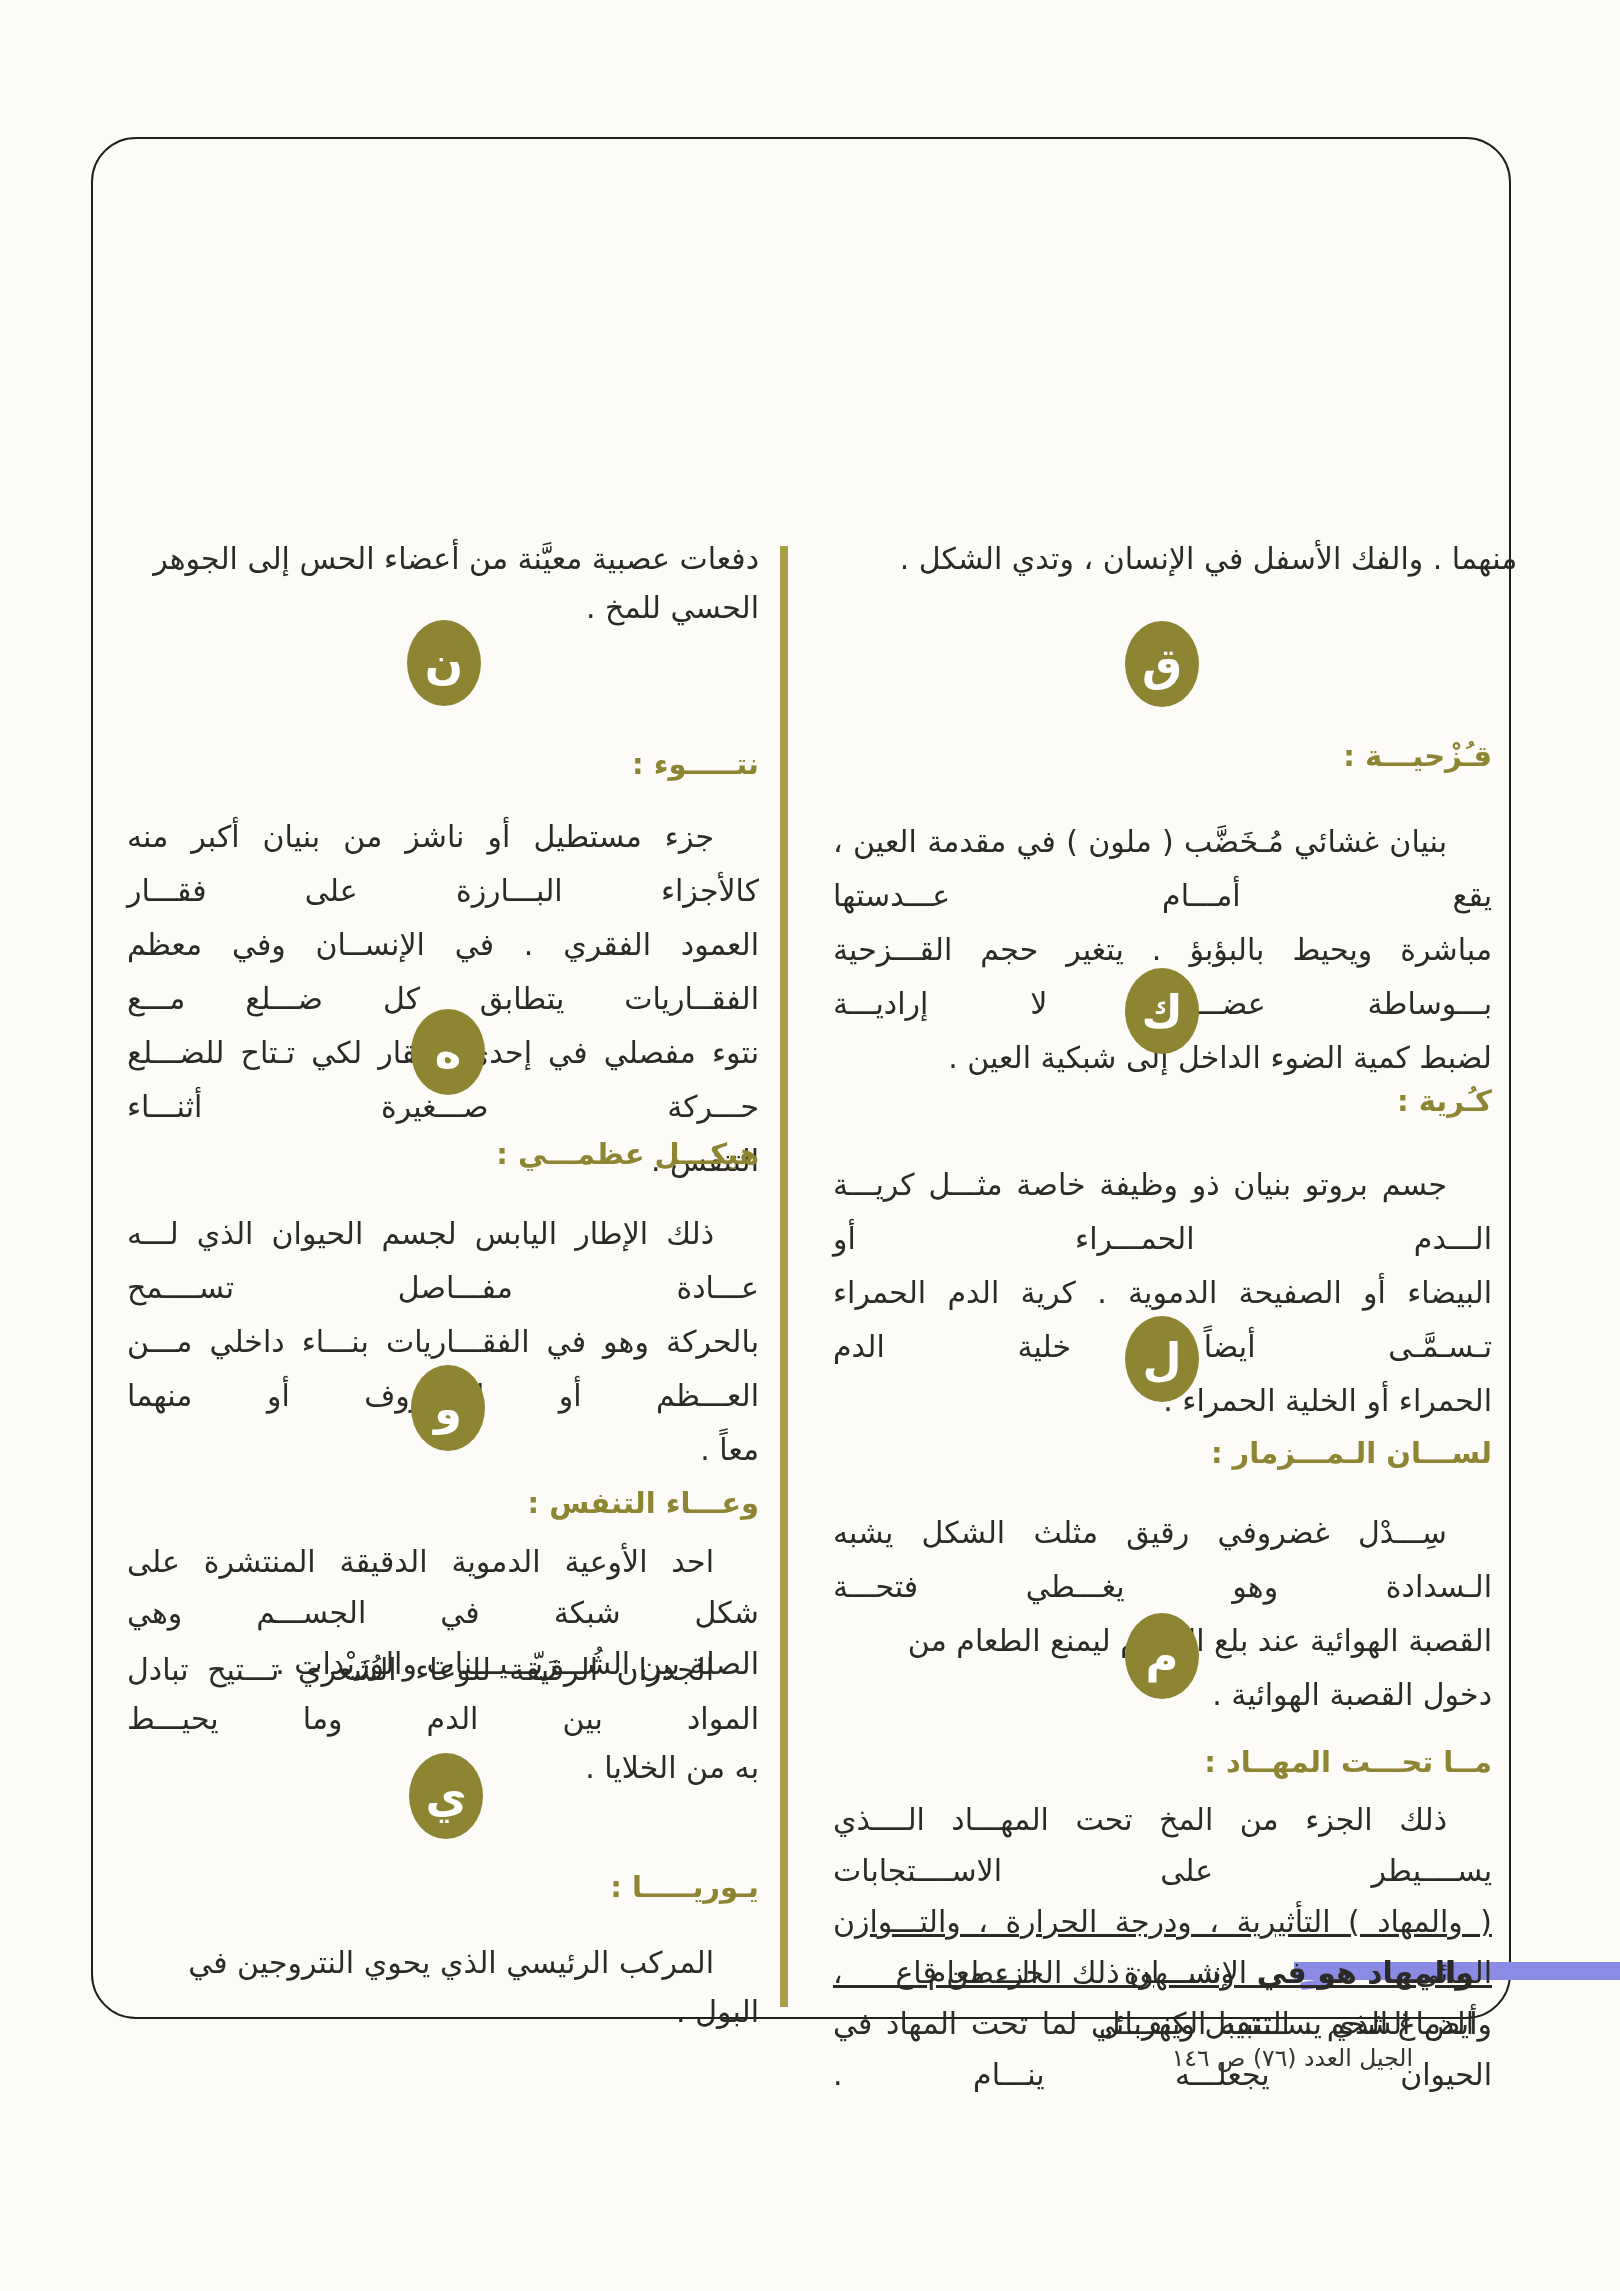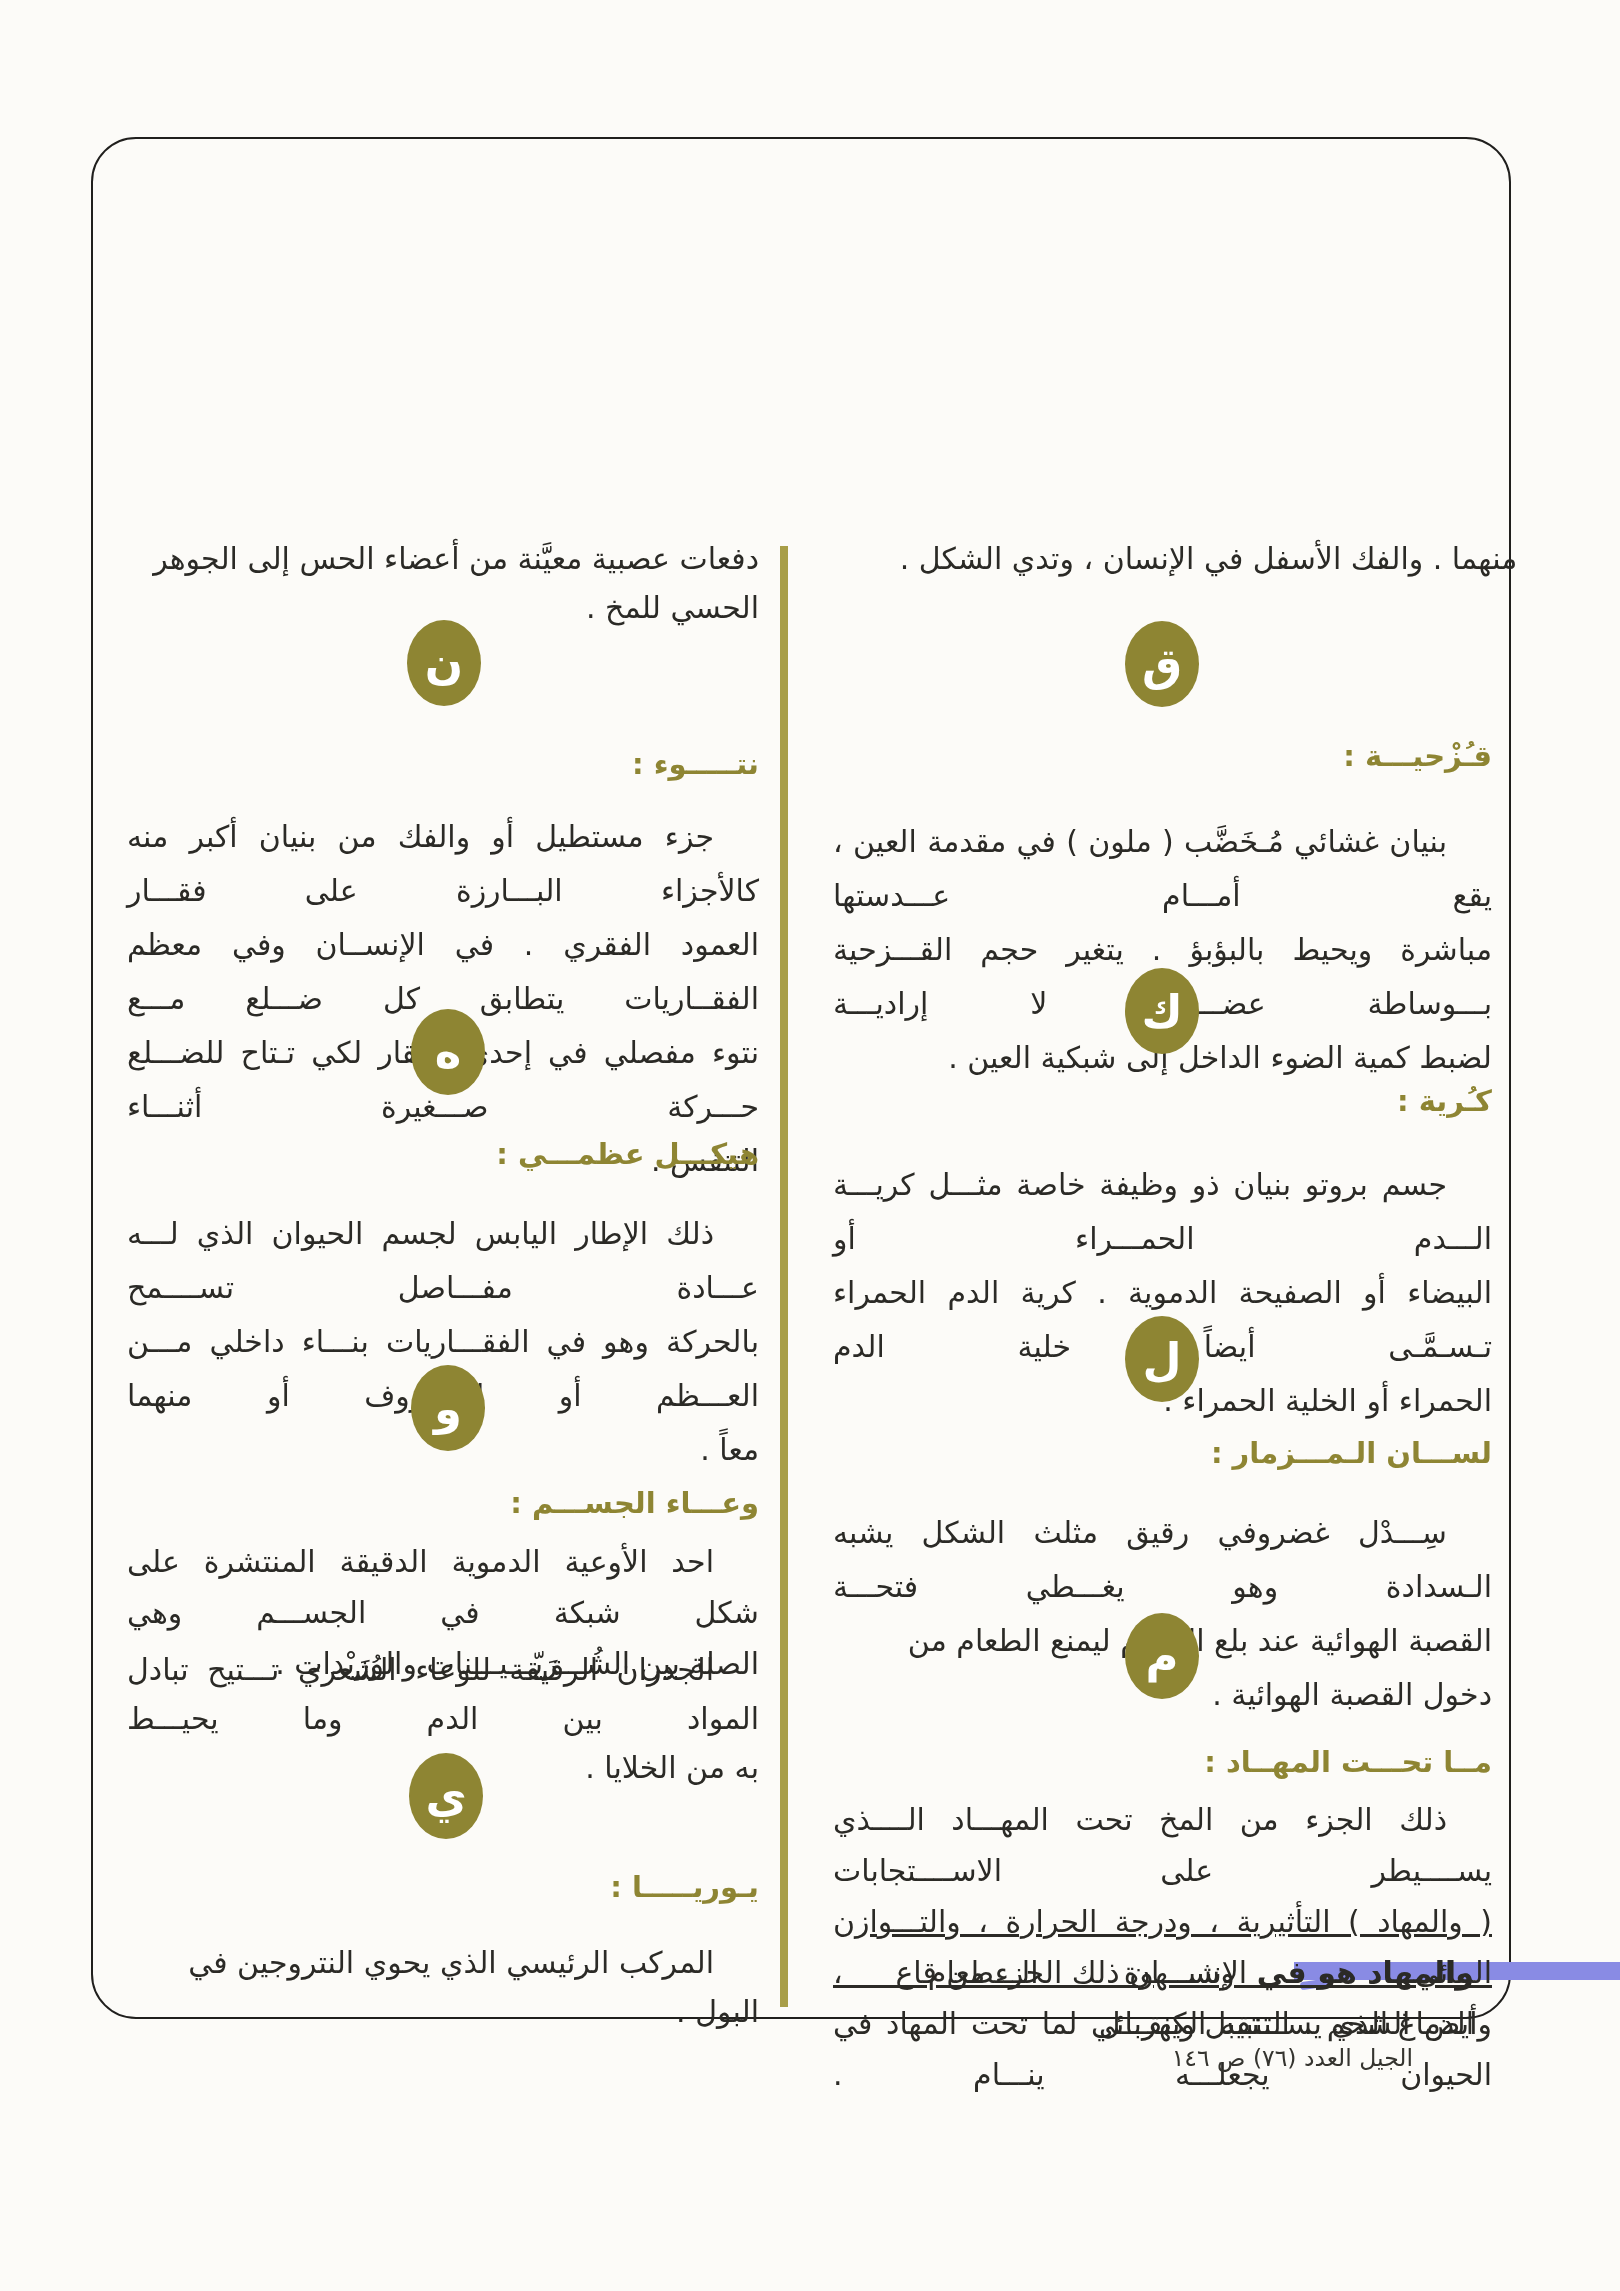--- a/index.html
+++ b/index.html
@@ -113,21 +113,21 @@
 
   <div class="abs tl sm" style="left:127px;top:534px;width:632px;">دفعات عصبية معيَّنة من أعضاء الحس إلى الجوهر الحسي للمخ .</div>
 
   <div class="abs med" style="left:407px;top:620px;">
     <span>ن</span>
   </div>
 
   <div class="abs hd" style="left:127px;top:745px;width:632px;">نتـــــوء :</div>
 
   <div class="abs" style="left:127px;top:810px;width:632px;">
-    <div class="tl j ind">جزء مستطيل أو والفك من بنيان أكبر منه كالأجزاء البـــارزة على فقـــار</div>
+    <div class="tl j ind">جزء مستطيل أو ناشز من بنيان أكبر منه كالأجزاء البـــارزة على فقـــار</div>
     <div class="tl j">العمود الفقري . في الإنســان وفي معظم الفقــاريات يتطابق كل ضـــلع مـــع</div>
     <div class="tl j">نتوء مفصلي في إحدى الفقار لكي تـتاح للضـــلع حـــركة صـــغيرة أثنـــاء</div>
     <div class="tl">التنفس .</div>
   </div>
 
   <div class="abs med" style="left:411px;top:1009px;">
     <span>ه</span>
   </div>
 
   <div class="abs hd" style="left:127px;top:1135px;width:632px;">هيكـــل عظمـــي :</div>
@@ -135,21 +135,21 @@
   <div class="abs" style="left:127px;top:1207px;width:632px;">
     <div class="tl j ind">ذلك الإطار اليابس لجسم الحيوان الذي لـــه عـــادة مفـــاصل تســــمح</div>
     <div class="tl j">بالحركة وهو في الفقـــاريات بنـــاء داخلي مـــن العـــظم أو الغضروف أو منهما</div>
     <div class="tl">معاً .</div>
   </div>
 
   <div class="abs med" style="left:411px;top:1365px;">
     <span>و</span>
   </div>
 
-  <div class="abs hd" style="left:127px;top:1484px;width:632px;">وعـــاء الجســـم :</div>
+  <div class="abs hd" style="left:127px;top:1484px;width:632px;">وعـــاء التنفس :</div>
 
   <div class="abs" style="left:127px;top:1536px;width:632px;">
     <div class="tl j ind" style="line-height:51px;">احد الأوعية الدموية الدقيقة المنتشرة على شكل شبكة في الجســـم وهي</div>
     <div class="tl" style="line-height:51px;">الصلة بين الشُـــرَيّـــيـــنات والوُرَيْدات .</div>
   </div>
 
   <div class="abs" style="left:127px;top:1645px;width:632px;">
     <div class="tl j ind" style="line-height:49px;">الجدران الرقيقة للوعاء الشعري تـــتيح تبادل المواد بين الدم وما يحيـــط</div>
     <div class="tl" style="line-height:49px;">به من الخلايا .</div>
   </div>

